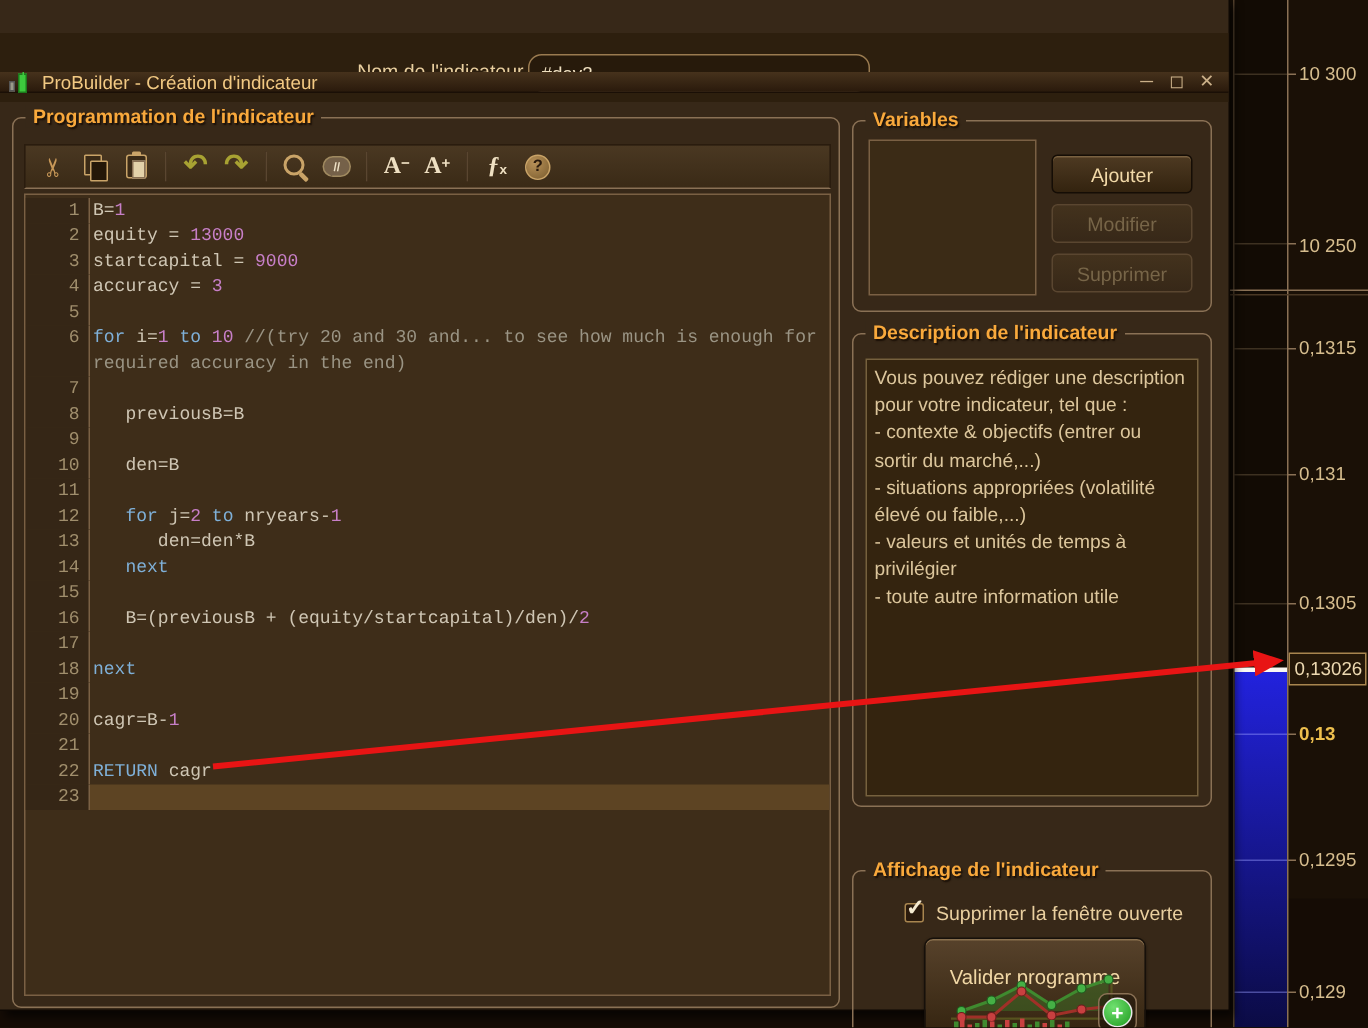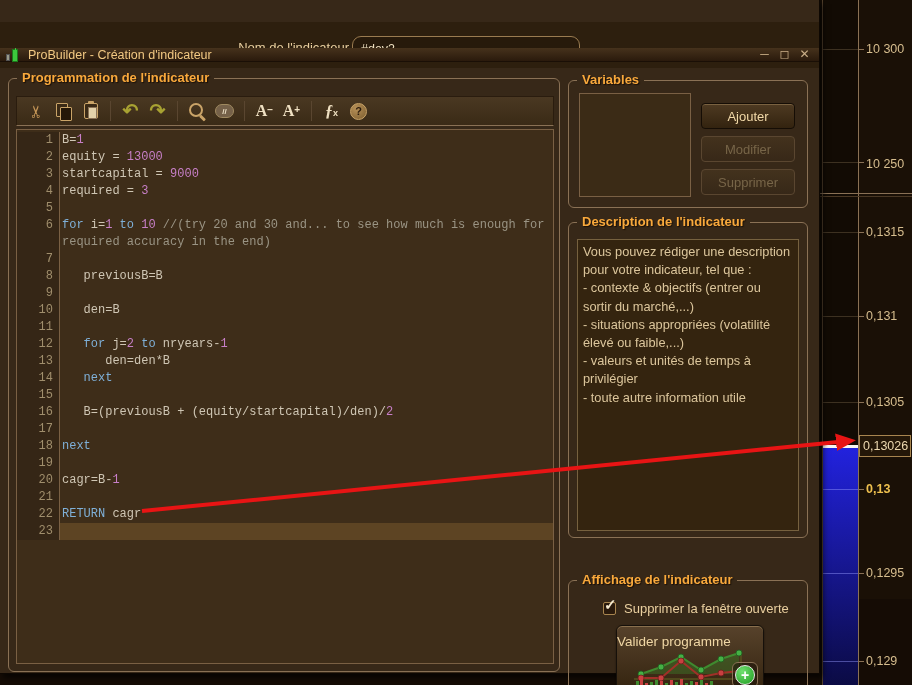--- a/index.html
+++ b/index.html
@@ -99,21 +99,21 @@
            padding:3px 5px;white-space:pre-wrap;overflow:hidden;cursor:text;}
 
   
   .chkrow{position:absolute;left:34px;top:20px;display:flex;align-items:center;}
   .chkbox{position:relative;width:13px;height:13px;border:1px solid #a8854f;background:#2a1a0c;border-radius:2px;cursor:default;}
   .chkbox .mark{position:absolute;left:0px;top:-7px;color:#f5ead0;font-size:15px;font-weight:bold;}
   .chklabel{margin-left:8px;color:#e9cf9f;font-size:13px;}
   .valbtn{position:absolute;left:47px;top:44px;width:148px;height:68px;border-radius:6px;cursor:default;
           background:linear-gradient(#57422b,#33230f);border:1px solid #16100a;
           box-shadow:inset 0 1px 0 rgba(255,220,160,.3),0 1px 2px rgba(0,0,0,.5);}
-  .valbtn .vlabel{display:block;margin-top:8px;color:#f0d7a5;font-size:13.5px;}
+  .valbtn .vlabel{display:block;text-align:center;margin-top:18px;color:#f0d7a5;font-size:13.5px;}
   .valbtn svg{position:absolute;left:9px;top:22px;}
   .plusbadge{position:absolute;right:5px;bottom:4px;width:26px;height:26px;border-radius:6px;
           background:rgba(30,20,10,.55);border:1px solid #8a7155;display:flex;align-items:center;justify-content:center;}
   .pluscircle{width:20px;height:20px;border-radius:50%;background:radial-gradient(circle at 35% 30%,#6fe06f,#1f9b1f);
           border:1px solid #e8e8e8;color:#fff;font-weight:bold;font-size:14px;line-height:18px;
           display:flex;align-items:center;justify-content:center;}
 
   
   .axis{position:absolute;left:820px;top:0;width:92px;height:599px;background:#1a1006;}
   .axis .strip{position:absolute;left:0;top:0;width:38px;height:685px;background:#120b04;}
@@ -249,21 +249,21 @@
           <div class="crow">
             <span class="lnum">2</span>
             <span class="ctext"><span>equity = </span><span class="num">13000</span></span>
           </div>
           <div class="crow">
             <span class="lnum">3</span>
             <span class="ctext"><span>startcapital = </span><span class="num">9000</span></span>
           </div>
           <div class="crow">
             <span class="lnum">4</span>
-            <span class="ctext"><span>required = </span><span class="num">3</span></span>
+            <span class="ctext"><span>accuracy = </span><span class="num">3</span></span>
           </div>
           <div class="crow">
             <span class="lnum">5</span>
             <span class="ctext"></span>
           </div>
           <div class="crow">
             <span class="lnum">6</span>
             <span class="ctext"><span class="kw">for</span><span> i=</span><span class="num">1</span><span class="kw"> to </span><span class="num">10</span><span> </span><span class="cmt">//(try 20 and 30 and... to see how much is enough for required accuracy in the end)</span></span>
           </div>
           <div class="crow">

